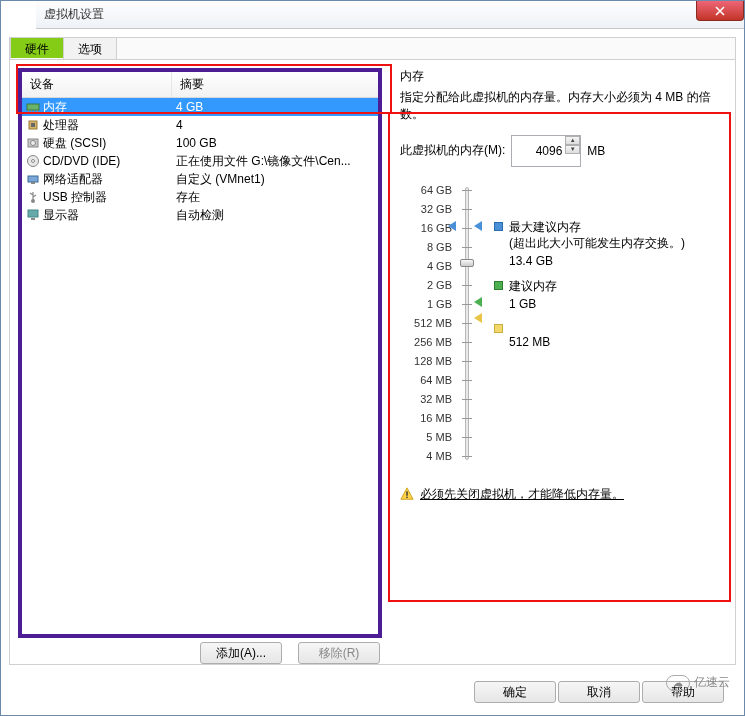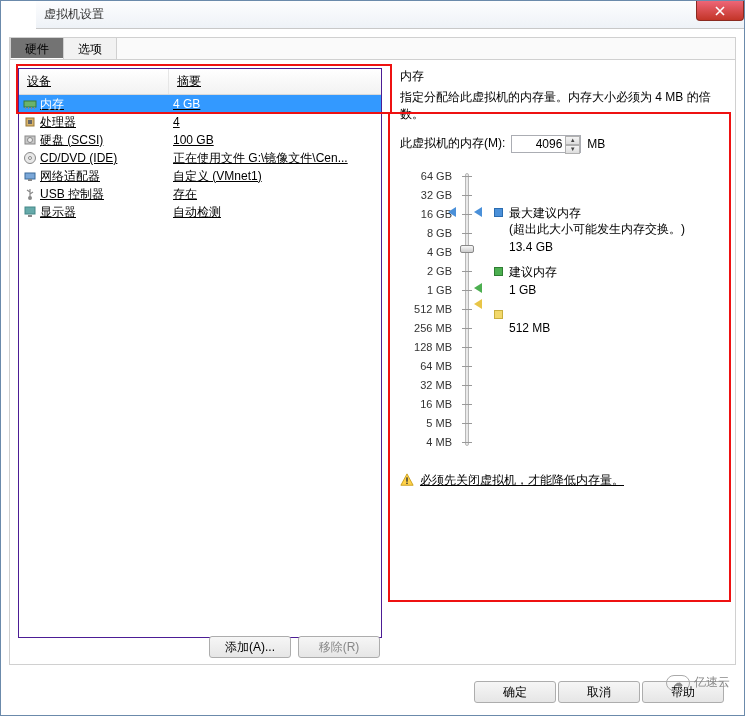--- a/index.html
+++ b/index.html
@@ -5,44 +5,44 @@
 * { box-sizing: border-box; font-family: "Microsoft YaHei", "Segoe UI", Tahoma, sans-serif; }
 body { margin: 0; background: #e8e8e8; width: 745px; height: 716px; overflow: hidden; }
 .window { width: 745px; height: 716px; background: #fff; border: 1px solid #6b8aab; position: relative; padding-left: 35px; }
 .titlebar { height: 28px; display: flex; align-items: center; background: linear-gradient(#fdfdfe,#eef2f7); border-bottom: 1px solid #c8c8c8; padding-left: 8px; font-size: 12px; color: #333; }
 .close-btn { position: absolute; right: 0; top: 0; width: 48px; height: 20px; background: linear-gradient(#e67, #c33528); border: 1px solid #8a2a20; border-top: none; border-bottom-left-radius: 4px; border-bottom-right-radius: 4px; color: #fff; display: flex; align-items: center; justify-content: center; font-size: 12px; }
 .watermark { position: absolute; right: 14px; bottom: 24px; font-size: 12px; color: #888; display: flex; align-items: center; gap: 4px; }
 .watermark .wm-icon { width: 24px; height: 16px; border: 1px solid #aaa; border-radius: 10px; display: flex; align-items: center; justify-content: center; font-size: 10px; color: #888; }
 .outer-panel { position: absolute; left: 8px; top: 36px; right: 8px; bottom: 50px; border: 1px solid #d0d0d0; background: #fff; }
 .tabs { display: flex; font-size: 12px; border-bottom: 1px solid #d0d0d0; height: 22px; background: #fafafa; }
 .tab { padding: 3px 14px 2px; border: 1px solid #d0d0d0; border-bottom: none; margin-right: -1px; margin-top: -1px; background: #fff; cursor: default; }
-.tab.active { background: #737373; border-bottom: 1px solid #fff; }
+.tab.active { background: #84cc16; border-bottom: 1px solid #fff; }
 .tab.inactive { background: #f2f2f2; }
 .content { display: flex; position: absolute; top: 22px; left: 0; right: 0; bottom: 0; }
 .left-pane { width: 380px; padding: 8px 8px 40px 8px; position: relative; }
 .right-pane { flex: 1; padding: 8px 10px; position: relative; }
 .highlight-box { position: absolute; border: 2px solid #e11; pointer-events: none; }
-.hw-list { border: 1px solid #4c1d95; width: 100%; height: 570px; text-decoration: underline; }
+.hw-list { border: 4px solid #4c1d95; width: 100%; height: 570px; }
 .hw-header { display: flex; background: linear-gradient(#fff,#f2f2f2); border-bottom: 1px solid #d9d9d9; font-size: 12px; }
 .hw-col-dev { width: 150px; padding: 4px 8px; border-right: 1px solid #e6e6e6; }
 .hw-col-sum { flex: 1; padding: 4px 8px; }
 .hw-row { display: flex; font-size: 12px; height: 18px; align-items: center; }
 .hw-row .hw-col-dev { display: flex; align-items: center; gap: 3px; border-right: none; padding: 0 4px; }
 .hw-row .hw-col-sum { padding: 0 4px; }
 .hw-row.selected { background: #3399ff; color: #fff; }
 .hw-icon { width: 14px; height: 14px; display: inline-flex; align-items: center; justify-content: center; font-size: 10px; color: #5a7; }
 .hw-icon svg { width: 14px; height: 14px; }
-.btn-row { position: absolute; bottom: 6px; right: 10px; display: flex; gap: 7px; }
+.btn-row { position: absolute; bottom: 0; right: 10px; display: flex; gap: 16px; }
 .btn { min-width: 82px; height: 22px; font-size: 12px; border: 1px solid #adadad; background: linear-gradient(#f6f6f6,#e6e6e6); border-radius: 3px; cursor: default; display: flex; align-items: center; justify-content: center; padding: 0 10px; }
 .btn.disabled { color: #888; }
 .footer { position: absolute; bottom: 12px; right: 20px; display: flex; gap: 2px; }
 .section-title { font-size: 12px; margin-bottom: 4px; }
 .desc { font-size: 12px; margin-bottom: 12px; line-height: 1.4; }
 .mem-row { display: flex; align-items: center; gap: 6px; font-size: 12px; margin-bottom: 14px; }
-.mem-input { width: 70px; height: 18px; text-align: right; padding: 1px 18px 1px 4px; border: 1px solid #abadb3; font-size: 12px; position: relative; }
+.mem-input { width: 70px; height: 32px; text-align: right; padding: 1px 18px 1px 4px; border: 1px solid #abadb3; font-size: 12px; position: relative; }
 .spinner { position: relative; display: inline-block; }
 .spin-btns { position: absolute; right: 1px; top: 1px; width: 15px; height: 18px; display: flex; flex-direction: column; }
 .spin-btns div { flex: 1; border: 1px solid #b0b0b0; background: linear-gradient(#f4f4f4,#ddd); font-size: 6px; line-height: 7px; text-align: center; color: #444; }
 .slider-zone { display: flex; font-size: 11px; }
 .tick-labels { width: 52px; text-align: right; line-height: 19px; color: #333; }
 .tick-labels div { height: 19px; }
 .slider-track { width: 30px; position: relative; }
 .track-line { position: absolute; left: 13px; top: 6px; bottom: 6px; width: 4px; background: #e9e9e9; border: 1px solid #b8b8b8; border-radius: 2px; }
 .tick { position: absolute; left: 10px; width: 10px; height: 1px; background: #999; }
 .thumb { position: absolute; left: 8px; width: 14px; height: 8px; background: linear-gradient(#f8f8f8,#ccc); border: 1px solid #888; border-radius: 2px; }

